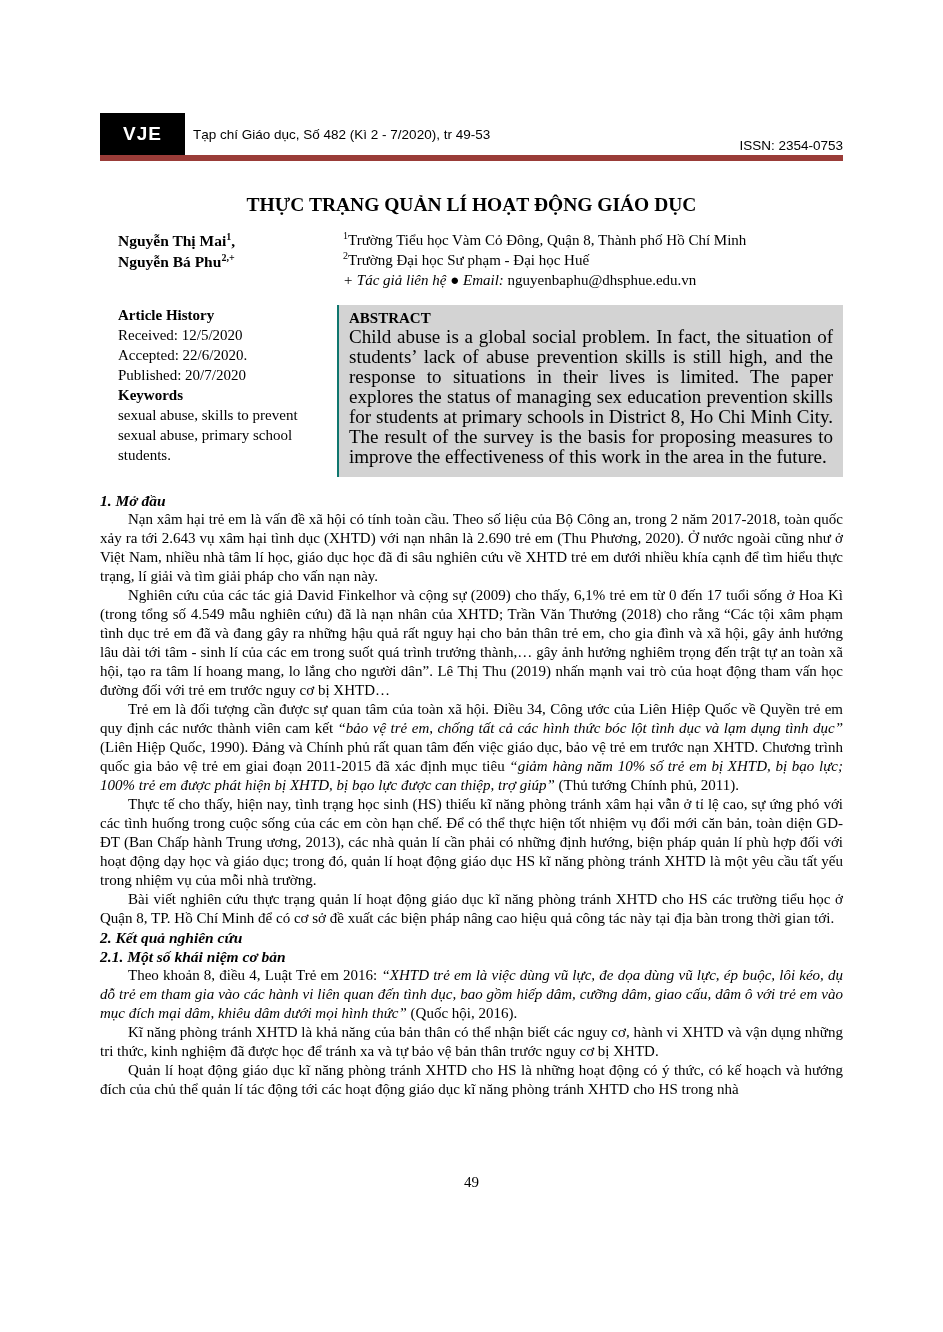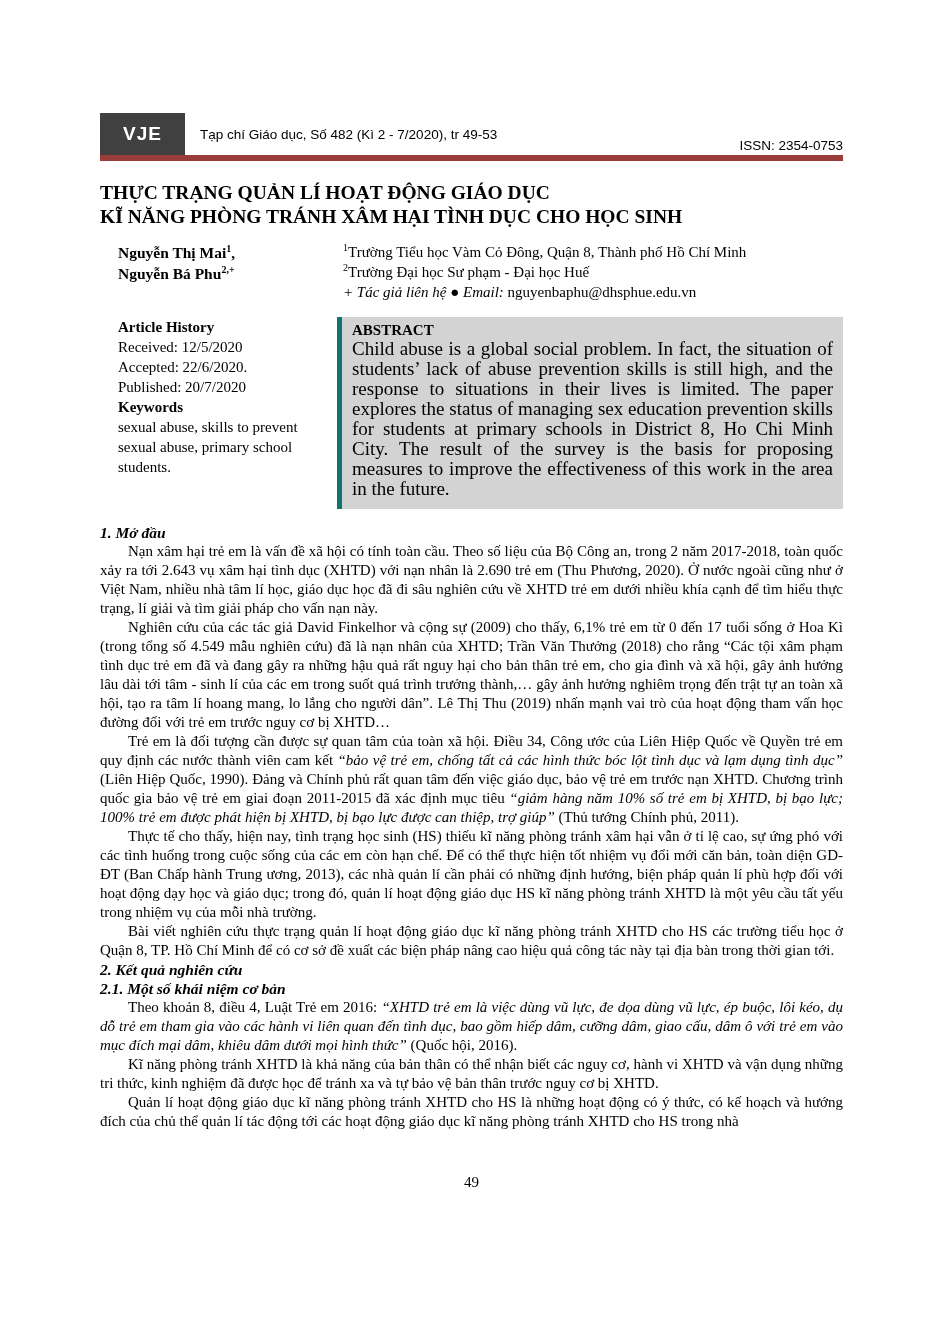--- a/index.html
+++ b/index.html
@@ -24,36 +24,36 @@
     margin-top: 113px;
     display: flex;
     align-items: center;
     height: 42px;
     font-family: "Liberation Sans", sans-serif;
     font-size: 13.5px;
   }
   .logo-box {
     width: 85px;
     height: 42px;
-    background: #404040;
+    background: #000000;
     color: #fff;
     font-weight: bold;
     font-size: 19px;
     display: flex;
     align-items: center;
     justify-content: center;
     letter-spacing: 1px;
   }
-  .journal-line { margin-left: 15px; text-align: right; }
+  .journal-line { margin-left: 8px; text-align: right; }
   .issn { margin-left: auto; margin-top: 22px; }
   .header-rule { height: 6px; background: #9a3c38; }
   
   .title {
-    margin-top: 20px;
-    text-align: left;
+    margin-top: 32px;
+    text-align: center;
     font-weight: bold;
     font-size: 19.5px;
     line-height: 24px;
   }
   .title .tline { display: block; }
   
   .byline-grid {
     margin-top: 13px;
     display: grid;
     grid-template-columns: 237px 1fr;
@@ -67,21 +67,21 @@
     margin-top: 15px;
     display: grid;
     grid-template-columns: 237px 1fr;
   }
   .history { padding-left: 18px; font-size: 15px; line-height: 20px; width: 237px; }
   .ah-head, .kw-head { font-weight: bold; }
   .kw-head { }
   .kw { width: 215px; }
   .abstract-box {
     background: #d3d3d3;
-    border-left: 5px solid #0f766e;
+    border-left: 2px solid #0f766e;
     padding: 5px 10px 10px 10px;
     min-height: 165px;
   }
   .abs-head { font-weight: bold; font-size: 15px; }
   .abs-text { font-size: 19px; line-height: 20px; text-align: justify; }
   
   .body-text { margin-top: 14px; }
   .body-text h2 { font-size: 15.5px; font-weight: bold; line-height: 19px; font-style: italic; }
   .body-text h3 { font-size: 15.5px; font-weight: bold; font-style: italic; line-height: 19px; }
   .body-text p {
@@ -109,21 +109,20 @@
 
     <div class="header-row">
       <div class="logo-box">VJE</div>
       <div class="journal-line">Tạp chí Giáo dục, Số 482 (Kì 2 - 7/2020), tr 49-53</div>
       <div class="issn">ISSN: 2354-0753</div>
     </div>
     <div class="header-rule"></div>
 
     <h1 class="title">
       <span class="tline">THỰC TRẠNG QUẢN LÍ HOẠT ĐỘNG GIÁO DỤC</span>
-      <span class="tline">KĨ NĂNG PHÒNG TRÁNH XÂM HẠI TÌNH DỤC CHO HỌC SINH</span>
     </h1>
 
     <div class="byline-grid">
       <div class="authors">
         <div><span>Nguyễn Thị Mai</span><sup>1</sup><span>,</span></div>
         <div><span>Nguyễn Bá Phu</span><sup>2,+</sup></div>
       </div>
       <div class="affils">
         <div><sup>1</sup><span>Trường Tiểu học Vàm Cỏ Đông, Quận 8, Thành phố Hồ Chí Minh</span></div>
         <div><sup>2</sup><span>Trường Đại học Sư phạm - Đại học Huế</span></div>

